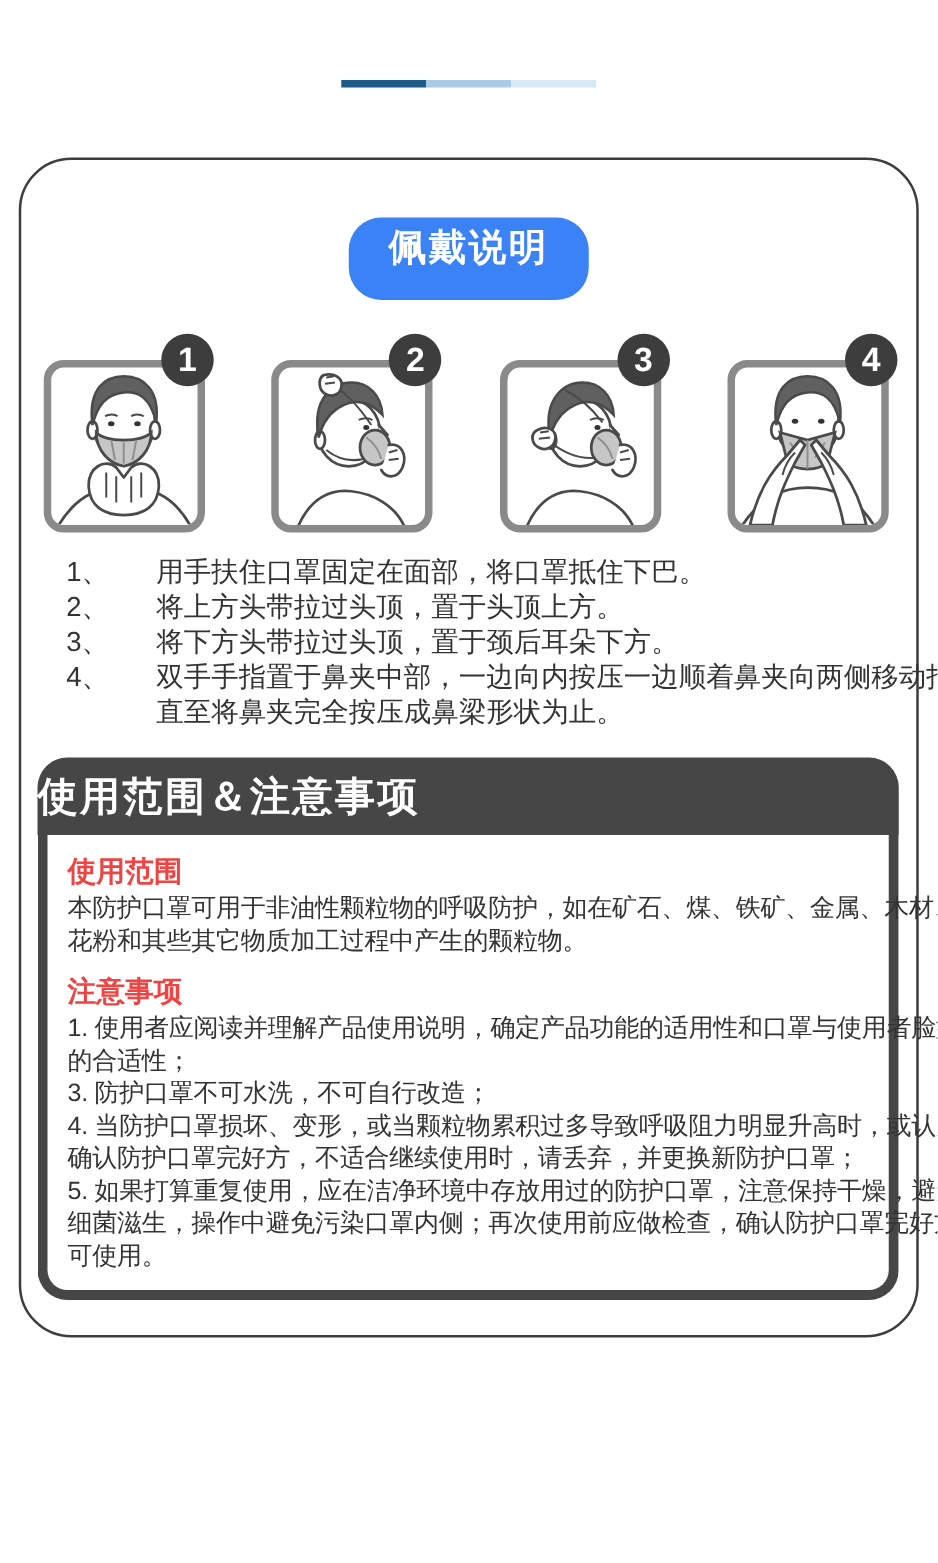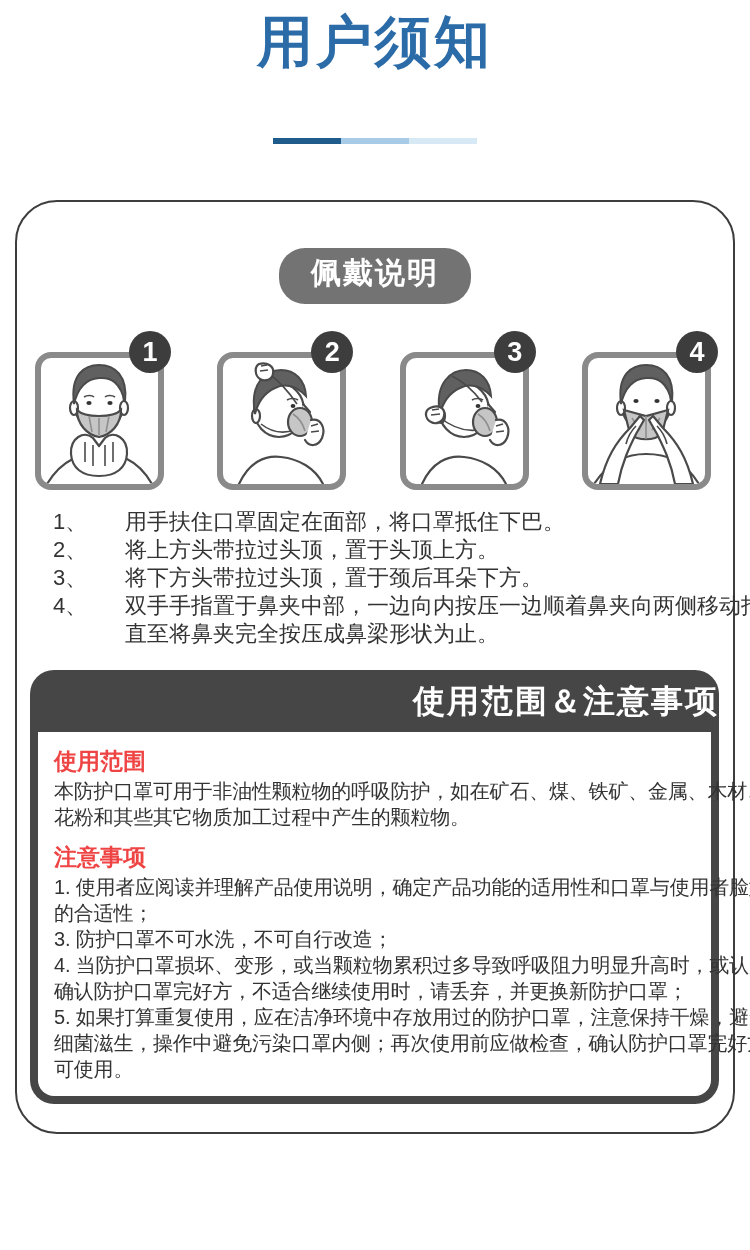--- a/index.html
+++ b/index.html
@@ -29,23 +29,23 @@
   .card {
     margin:56px 15px 0;
     border:2px solid #3d3d3d;
     border-radius:42px;
     background:#fff;
     padding-bottom:28px;
   }
 
   
   .pill {
-    width:192px; height:56px;
+    width:192px; height:66px;
     margin:46px auto 0;
-    background:#737373;
+    background:#3b82f6;
     border-radius:26px;
     color:#fff; font-size:30px; font-weight:bold;
     text-align:center; line-height:50px; letter-spacing:2px;
   }
 
   
   .steps {
     display:flex; justify-content:space-between;
     margin:48px 22px 0 18px;
   }
@@ -72,21 +72,21 @@
   .inst .itext { flex:1 1 auto; }
   .inst .line { line-height:28px; white-space:nowrap;margin-left:32px; }
 
   
   .usage-box { margin:22px 14px 0 13px; }
   .usage-header {
     height:62px;
     background:#464646;
     border-radius:24px 24px 0 0;
     color:#fff; font-size:32px; font-weight:bold;
-    text-align:right; line-height:62px; letter-spacing:2px;
+    text-align:left; line-height:62px; letter-spacing:2px;
   }
   .usage-body {
     border:8px solid #464646; border-top:none;
     border-radius:0 0 24px 24px;
     background:#fff;
     padding:10px 14px 14px 16px;
     font-size:20px; color:#333;
   }
   .usage-body .h {
     font-size:23px; font-weight:bold; color:#ef4444;
@@ -101,21 +101,20 @@
   .mask { fill:#c6c6c6; stroke:#4a4a4a; stroke-width:2.2; }
   .thin { stroke:#4a4a4a; stroke-width:1.6; fill:none; }
   .pleat { stroke:#8f8f8f; stroke-width:1.6; fill:none; }
   .dot { fill:#333; stroke:none; }
 </style>
 </head>
 <body>
 
 <div class="page">
 
-  <h1 class="page-title">用户须知</h1>
 
   <div class="title-divider">
     <span style="background:#1f5c8b"></span>
     <span style="background:#a8cbe8"></span>
     <span style="background:#d8e9f6"></span>
   </div>
 
   <div class="card">
 
     <div class="pill">佩戴说明</div>

